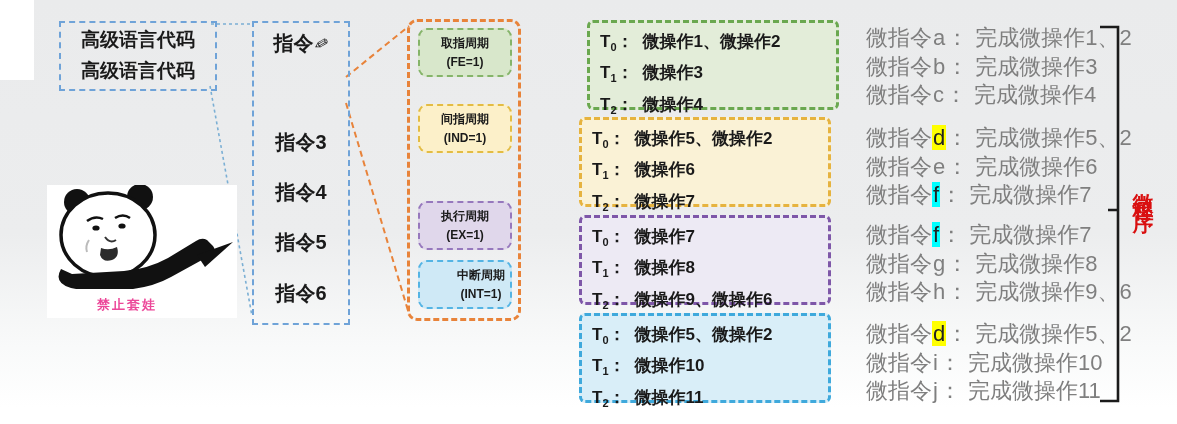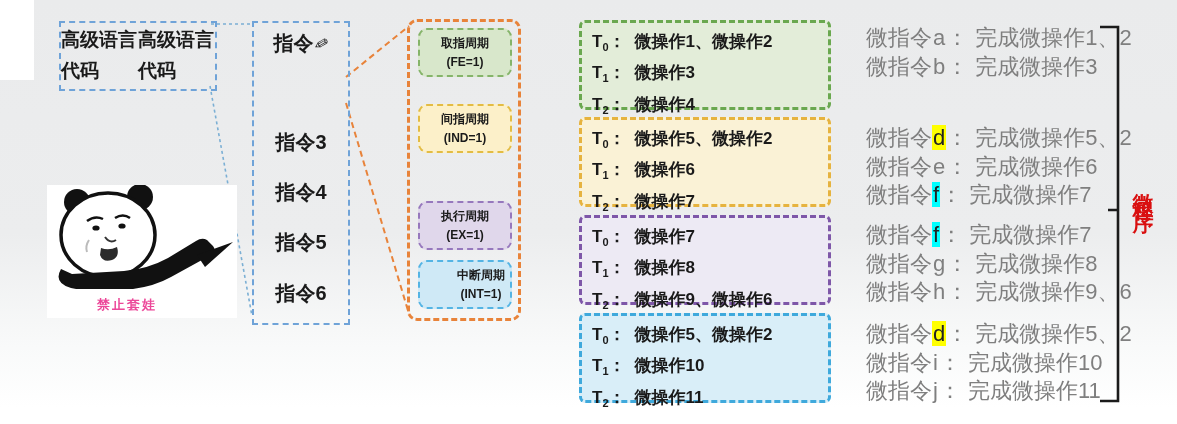--- a/index.html
+++ b/index.html
@@ -7,21 +7,21 @@
     position:relative;width:1177px;height:424px;overflow:hidden;
     background:linear-gradient(180deg,#eaebec 0%,#ecedee 55%,#f9fafa 82%,#ffffff 96%);
     font-family:"Liberation Sans","DejaVu Sans",sans-serif;color:#1a1a1a;
   }
   .corner-white{position:absolute;left:0;top:0;width:34px;height:80px;background:#fff;}
   .overlay{position:absolute;left:0;top:0;z-index:1;pointer-events:none;}
   .abs{position:absolute;z-index:2;}
 
   
   .code-box{left:59px;top:21px;width:154px;height:66px;border:2px dashed #6fa3d8;
-    display:flex;flex-direction:row;justify-content:center;align-items:center;
+    display:flex;flex-direction:column;justify-content:center;align-items:center;
     font-size:19px;font-weight:700;line-height:1.62;}
 
   
   .instr-col{left:252px;top:21px;width:94px;height:300px;border:2px dashed #6fa3d8;}
   .instr{position:absolute;left:0;width:100%;text-align:center;font-size:20px;font-weight:700;}
   .instr.i1{top:7px;}
   .instr.i3{top:106px;}
   .instr.i4{top:156px;}
   .instr.i5{top:206px;}
   .instr.i6{top:257px;}
@@ -40,21 +40,21 @@
   .cyc{position:absolute;left:8px;width:94px;border-radius:9px;text-align:center;
     font-weight:700;font-size:12px;padding:4px 0;line-height:1.55;box-sizing:border-box;}
   .cyc.c-green {top:6px;  background:#d8e7cb;border:2px dashed #85b469;}
   .cyc.c-yellow{top:82px; background:#fcf0c9;border:2px dashed #e3bc43;}
   .cyc.c-purple{top:158px;background:#e0d7eb;border:2px dashed #9678bd;margin-top:21px;}
   .cyc.c-cyan  {top:238px;background:#cfe9f6;border:2px dashed #54b4e4;padding-left:32px;}
 
   
   .tbox{position:absolute;left:579px;width:252px;height:90px;border-radius:6px;
     padding:6px 0 0 10px;box-sizing:border-box;z-index:2;}
-  .tbox.t-green {top:20px; background:#e3edd9;border:3px dashed #6aa84f;}
+  .tbox.t-green {top:20px; background:#e3edd9;border:3px dashed #6aa84f;margin-left:8px;}
   .tbox.t-yellow{top:117px;background:#faf2d6;border:3px dashed #e6b33f;}
   .tbox.t-purple{top:215px;background:#edeaf4;border:3px dashed #7e57a8;}
   .tbox.t-cyan  {top:313px;background:#d9eef8;border:3px dashed #3fa9dc;}
   .trow{font-size:17px;font-weight:700;line-height:26px;white-space:nowrap;}
   .trow sub{font-size:11px;}
   .trow .colon{margin-right:9px;}
 
   
   .mgroup{position:absolute;left:842px;width:272px;z-index:2;}
   .mgroup.g1{top:24px;}
@@ -155,20 +155,21 @@
   </div>
   <div class="tbox t-cyan">
     <div class="trow"><span>T</span><sub>0</sub><span class="colon">：</span><span>微操作5、微操作2</span></div>
     <div class="trow"><span>T</span><sub>1</sub><span class="colon">：</span><span>微操作10</span></div>
     <div class="trow"><span>T</span><sub>2</sub><span class="colon">：</span><span>微操作11</span></div>
   </div>
 
   <div class="mgroup g1">
     <div class="mline"><span>微指令</span><span class="letter">a</span><span class="colon">：</span><span>完成微操作1、2</span></div>
     <div class="mline"><span>微指令</span><span class="letter">b</span><span class="colon">：</span><span>完成微操作3</span></div>
+    <div class="mline"><span>微指令</span><span class="letter">c</span><span class="colon">：</span><span>完成微操作4</span></div>
   </div>
   <div class="mgroup g2">
     <div class="mline"><span>微指令</span><span class="letter hl-y">d</span><span class="colon">：</span><span>完成微操作5、2</span></div>
     <div class="mline"><span>微指令</span><span class="letter">e</span><span class="colon">：</span><span>完成微操作6</span></div>
     <div class="mline"><span>微指令</span><span class="letter hl-c">f</span><span class="colon">：</span><span>完成微操作7</span></div>
   </div>
   <div class="mgroup g3">
     <div class="mline"><span>微指令</span><span class="letter hl-c">f</span><span class="colon">：</span><span>完成微操作7</span></div>
     <div class="mline"><span>微指令</span><span class="letter">g</span><span class="colon">：</span><span>完成微操作8</span></div>
     <div class="mline"><span>微指令</span><span class="letter">h</span><span class="colon">：</span><span>完成微操作9、6</span></div>

